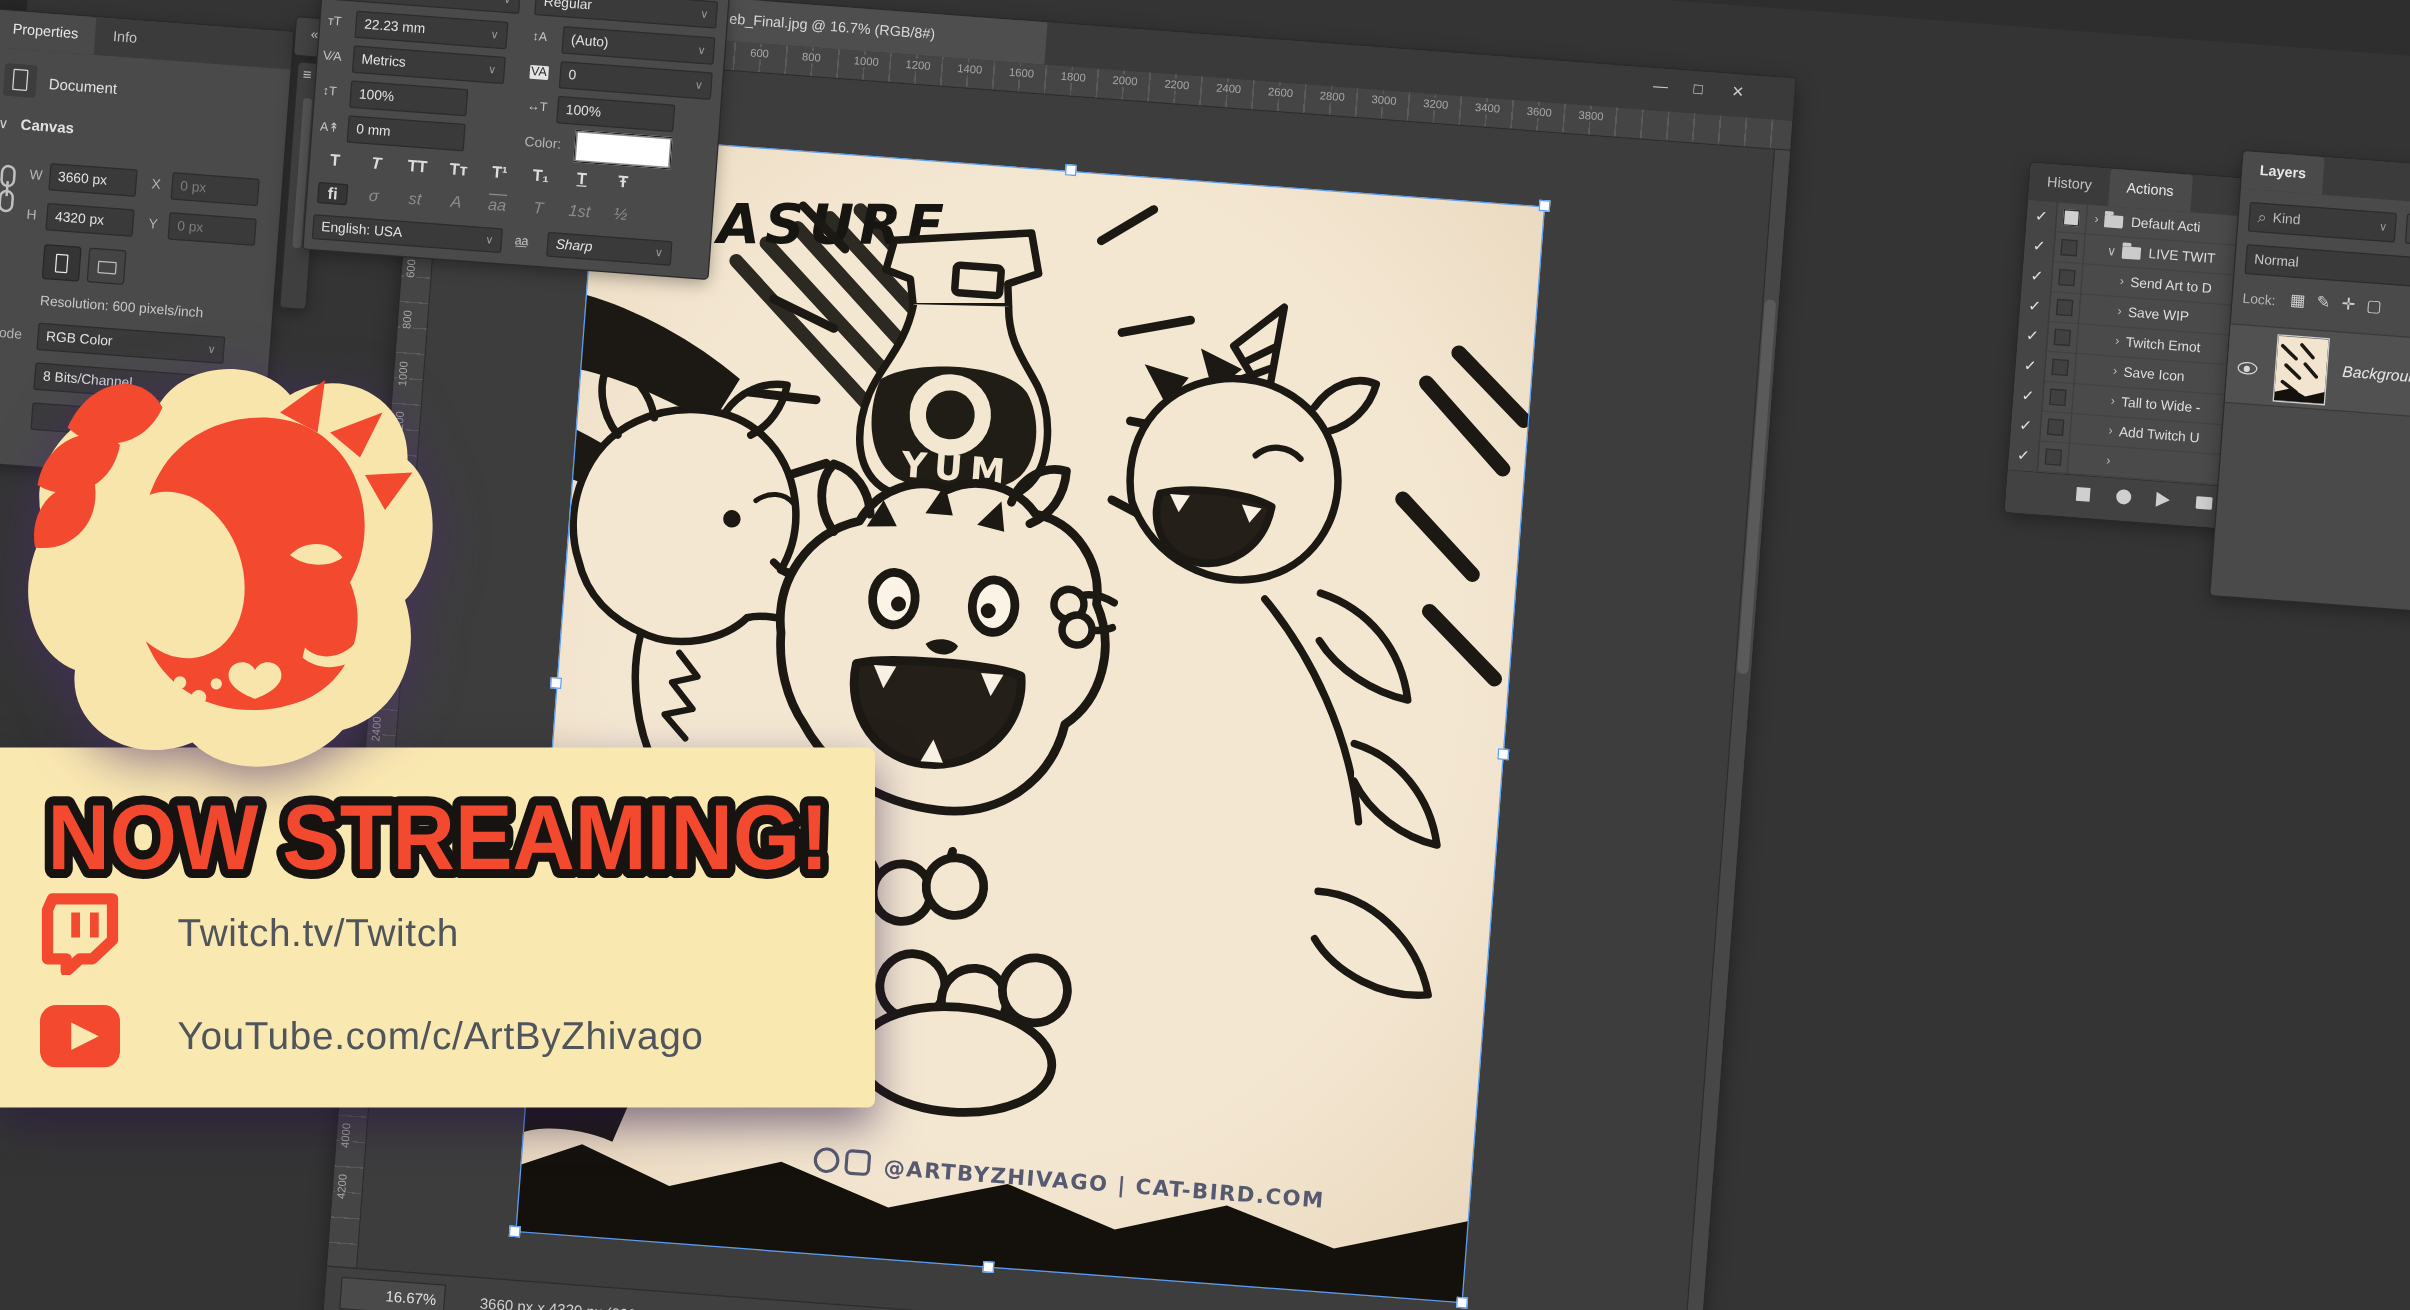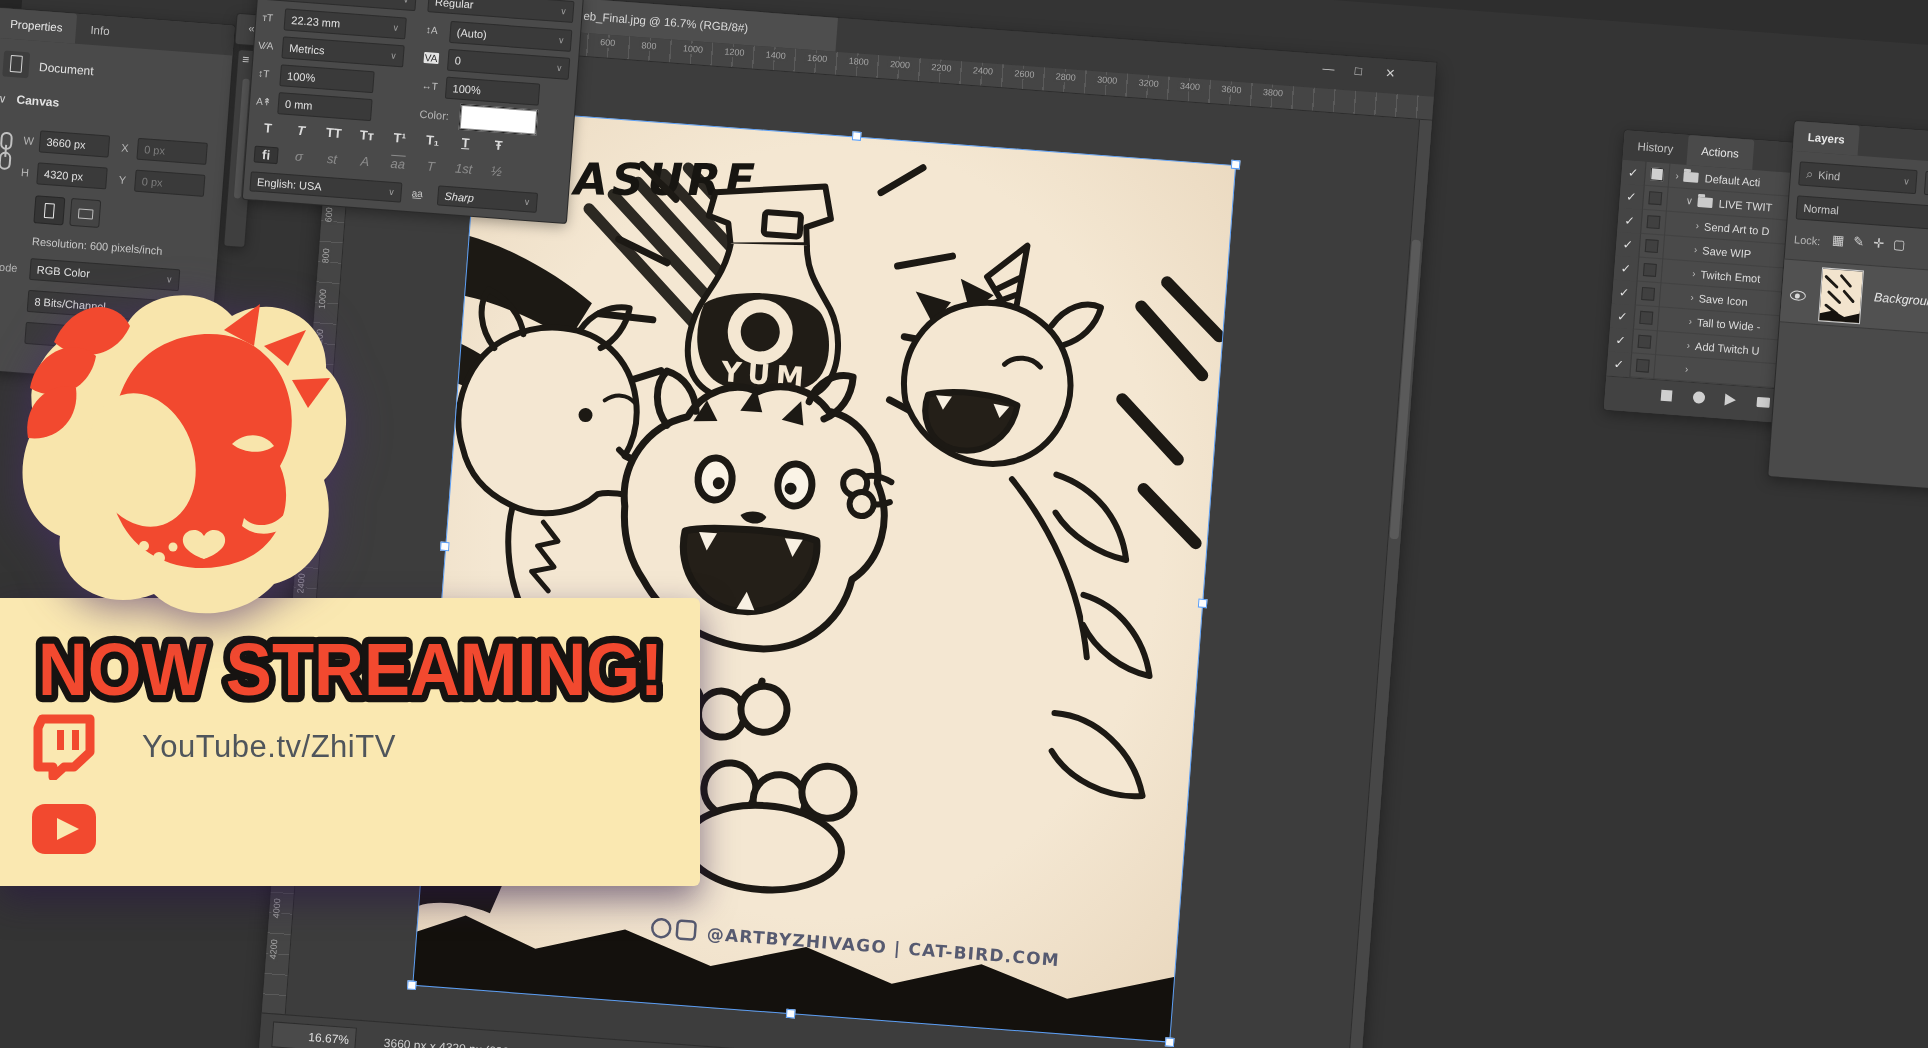--- a/index.html
+++ b/index.html
@@ -575,21 +575,22 @@
 <div id="banner">
   <svg id="banner-title" width="655" height="94" xmlns="http://www.w3.org/2000/svg">
     <text x="10" y="74" font-family="'Liberation Sans',sans-serif" font-size="66" font-weight="bold" fill="#F2492F" stroke="#161311" stroke-width="13" stroke-linejoin="round" paint-order="stroke fill" textLength="625" lengthAdjust="spacingAndGlyphs" transform="scale(1,1.12)">NOW STREAMING!</text>
   </svg>
   <div class="sline" id="twitch-line">
     <svg class="sicon" viewBox="0 0 64 66" xmlns="http://www.w3.org/2000/svg">
       <path d="M10,5 L58,5 L58,38 L42,53 L32,53 L21,63 L21,53 L6,53 L6,14 Z" fill="none" stroke="#F2492F" stroke-width="9" stroke-linejoin="round"></path>
       <rect x="25" y="16" width="7" height="20" fill="#F2492F"></rect>
       <rect x="40" y="16" width="7" height="20" fill="#F2492F"></rect>
     </svg>
-    <span class="stext">YouTube.tv/ZhiTV</span>
+    <span class="stext">Twitch.tv/Twitch</span>
   </div>
   <div class="sline" id="youtube-line">
     <svg class="sicon" style="height:50px;" viewBox="0 0 64 50" xmlns="http://www.w3.org/2000/svg">
       <rect x="0" y="0" width="64" height="50" rx="13" fill="#F2492F"></rect>
       <path d="M25,14 L47,25 L25,36 Z" fill="#FAE8B1"></path>
     </svg>
+    <span class="stext">YouTube.com/c/ArtByZhivago</span>
   </div>
 </div>
 
 </body></html>

